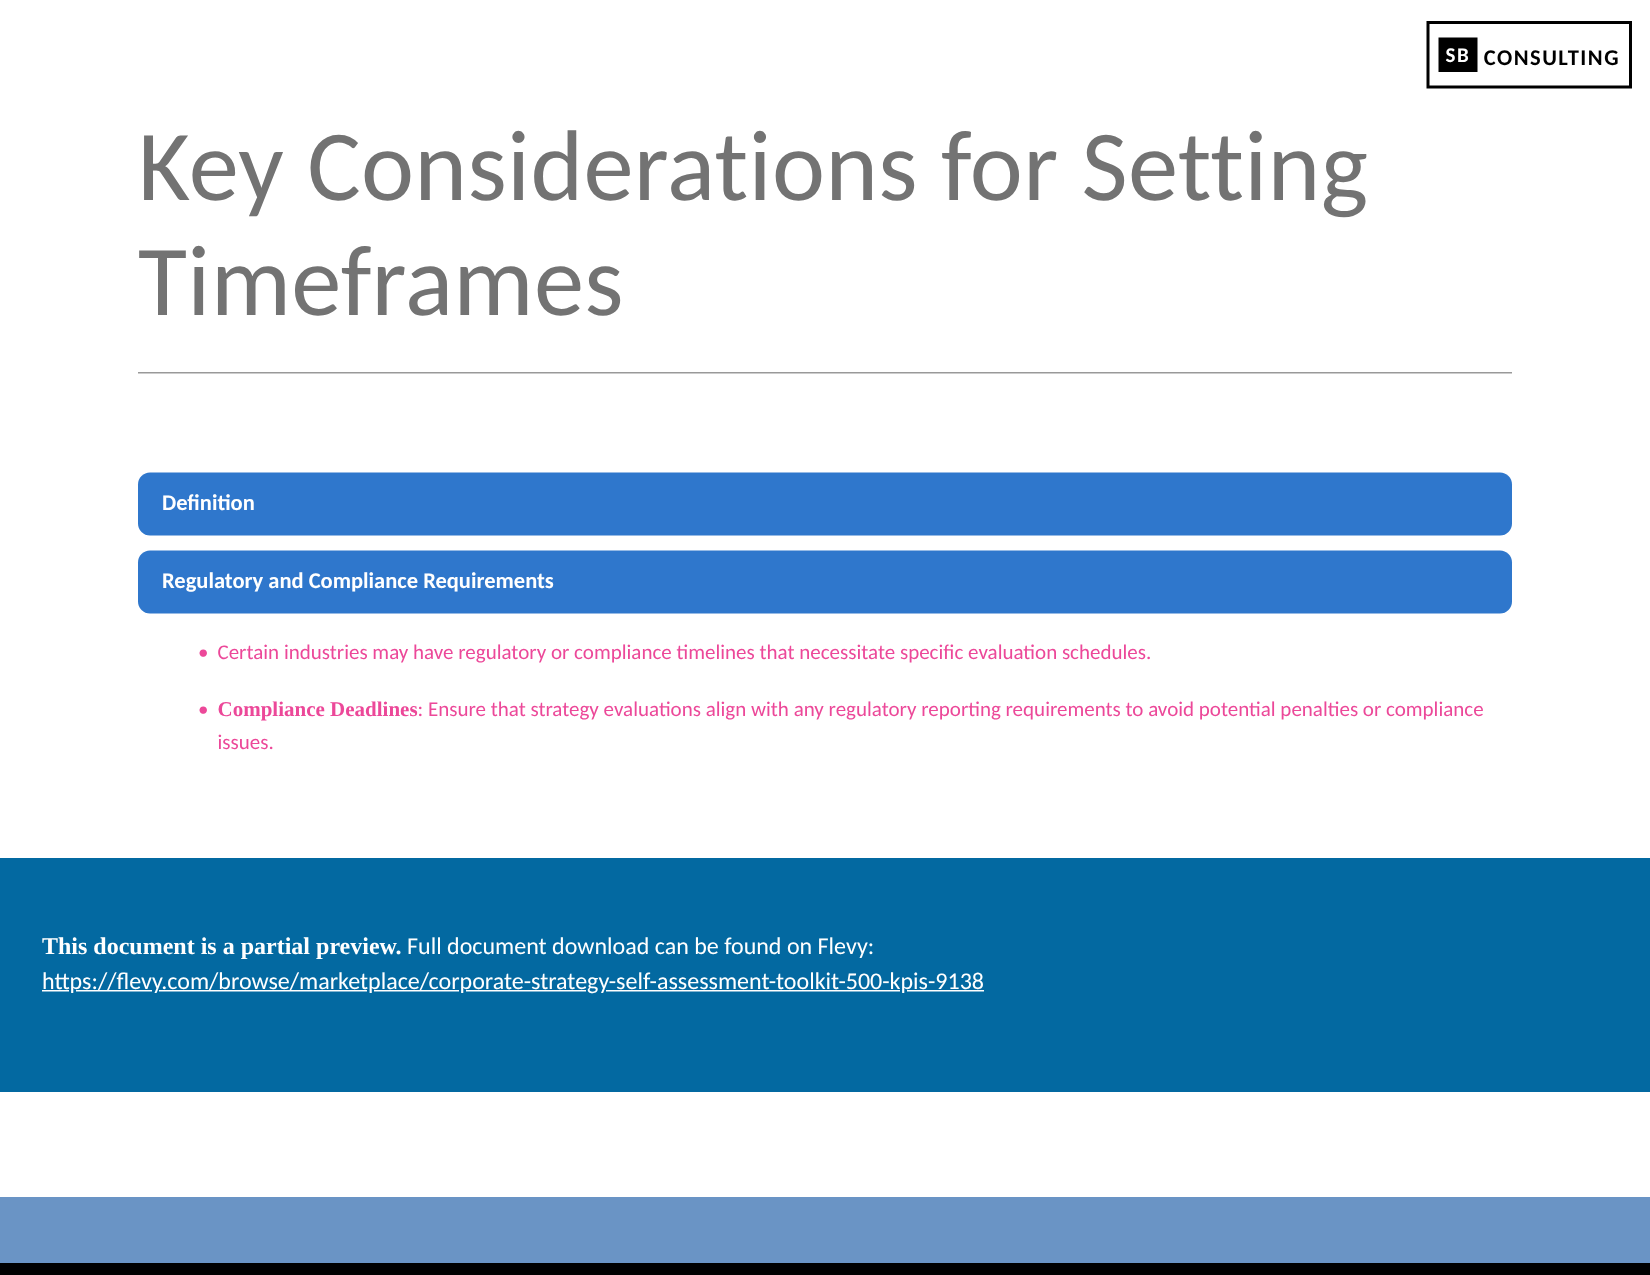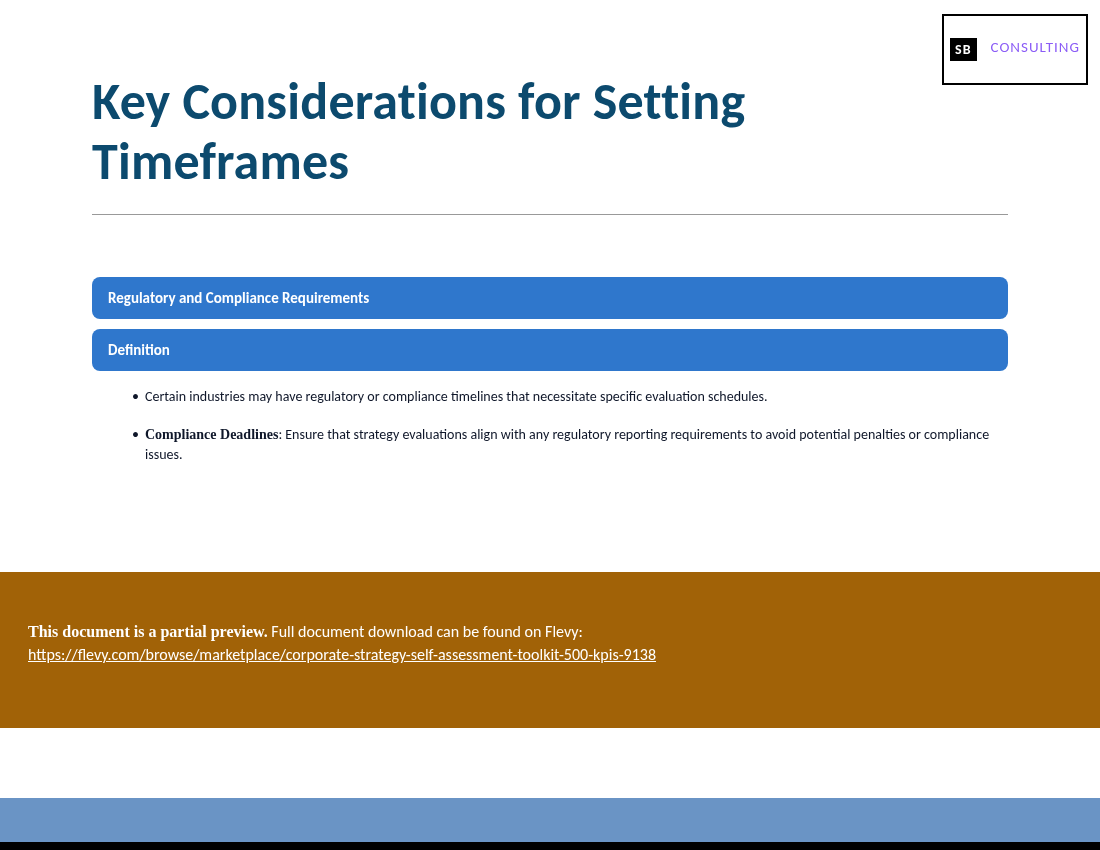--- a/index.html
+++ b/index.html
@@ -18,48 +18,48 @@
     .slide {
       width: 100%;
       height: 100%;
       position: relative;
     }
     .logo {
       position: absolute;
       top: 14px;
       right: 12px;
       border: 2px solid #000;
-      padding: 22px 6px;
+      padding: 9px 6px;
       font-weight: bold;
       font-size: 15px;
       letter-spacing: 1px;
       display: flex;
-      align-items: flex-start;
-      gap: 14px;
+      align-items: flex-end;
+      gap: 4px;
     }
     .logo-badge {
       background: #000;
       color: #fff;
       padding: 3px 5px;
       font-size: 14px;
       letter-spacing: 1px;
       font-weight: bold;
     }
     .logo-text {
-      color: #8b5cf6;
-      font-weight: 400;
+      color: #000000;
+      font-weight: 700;
       letter-spacing: 1px;
     }
     .title-area {
       padding: 72px 92px 0 92px;
     }
     .title {
-      font-size: 52px;
-      font-weight: 700;
-      color: #0c4a6e;
+      font-size: 67px;
+      font-weight: 400;
+      color: #737373;
       line-height: 1.15;
       letter-spacing: 0.2px;
     }
     .title-rule {
       margin-top: 22px;
       border: none;
       border-top: 1px solid #999;
     }
     .content {
       padding: 62px 92px 0 92px;
@@ -72,41 +72,41 @@
       padding: 12px 16px;
       border-radius: 8px;
       margin-bottom: 10px;
     }
     .bar.subbar {
       margin-top: 4px;
     }
     .bullet-area {
       padding: 6px 0 12px 40px;
       font-size: 14px;
-      color: #0f172a;
+      color: #ec4899;
       line-height: 1.45;
     }
     .bullet-row {
       display: flex;
       gap: 4px;
     }
     .bullet-row::before {
       content: "•";
       margin-right: 2px;
     }
     .bold {
       font-weight: bold;
       font-family: Liberation Serif, serif;
     }
     .preview-banner {
       position: absolute;
       top: 572px;
       left: 0;
       right: 0;
-      background: #a16207;
+      background: #0369a1;
       color: #fff;
       padding: 48px 28px 62px 28px;
       font-size: 16px;
       line-height: 1.45;
     }
     .preview-link {
       color: #fff;
       text-decoration: underline;
       word-break: break-all;
       margin-top: 16px;
@@ -138,23 +138,23 @@
     <span class="logo-text">CONSULTING</span>
   </div>
 
   <div class="title-area">
     <h1 class="title">Key Considerations for Setting Timeframes</h1>
     <hr class="title-rule">
   </div>
 
   <div class="content">
 
+    <div class="bar subbar">Definition</div>
+
     <div class="bar">Regulatory and Compliance Requirements</div>
-
-    <div class="bar subbar">Definition</div>
 
     <div class="bullet-area">
       <div class="bullet-row">
         <span>Certain industries may have regulatory or compliance timelines that necessitate specific evaluation schedules.</span>
       </div>
     </div>
 
 
     <div class="bullet-area">
       <div class="bullet-row">

